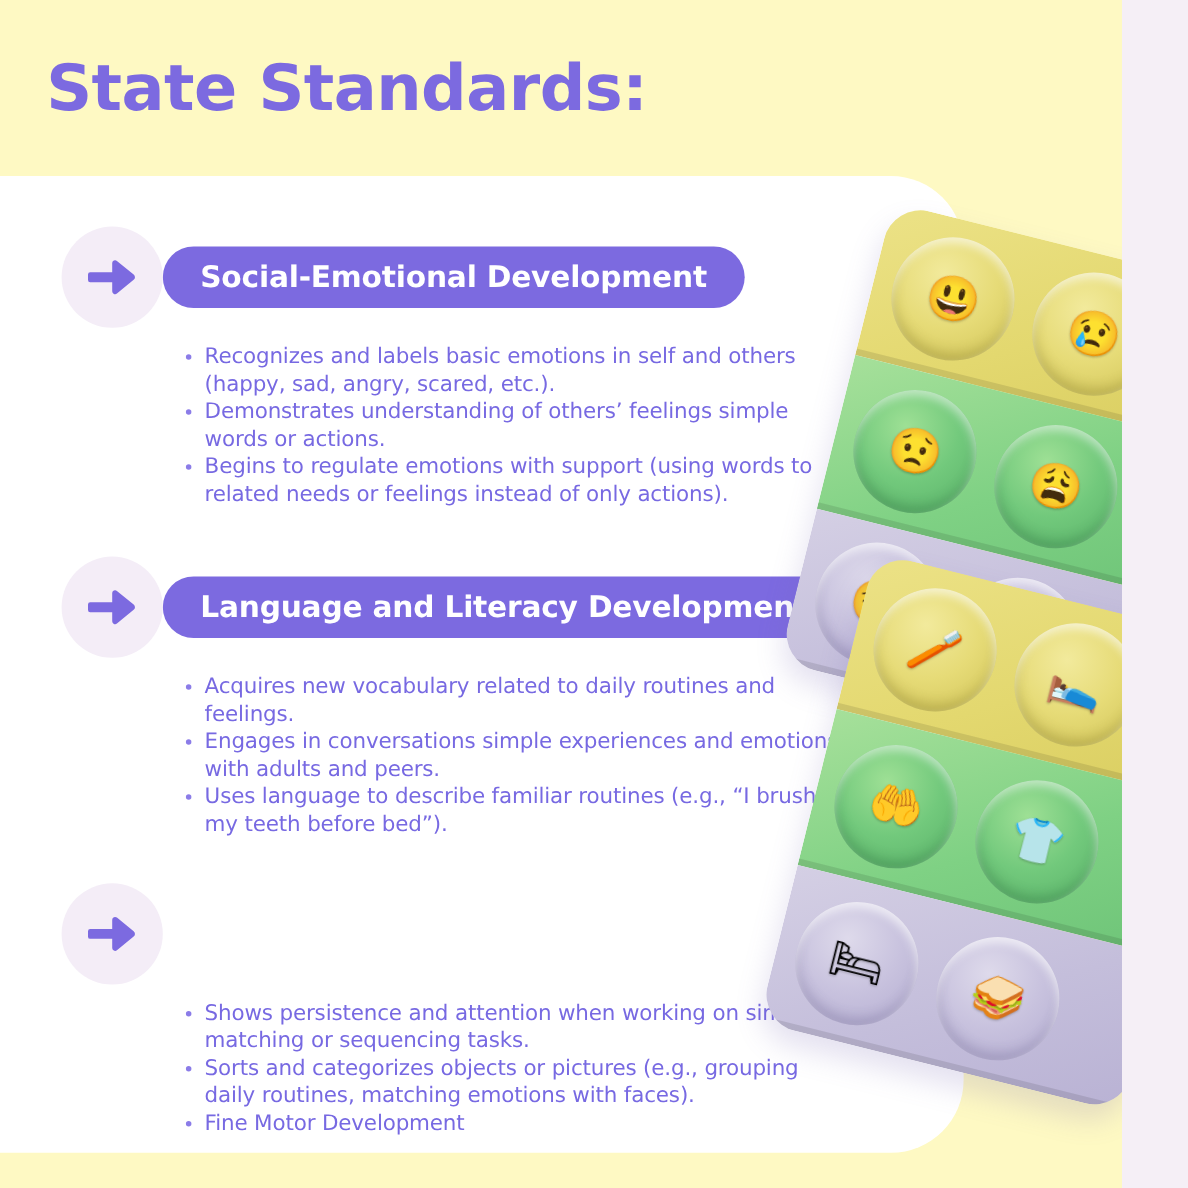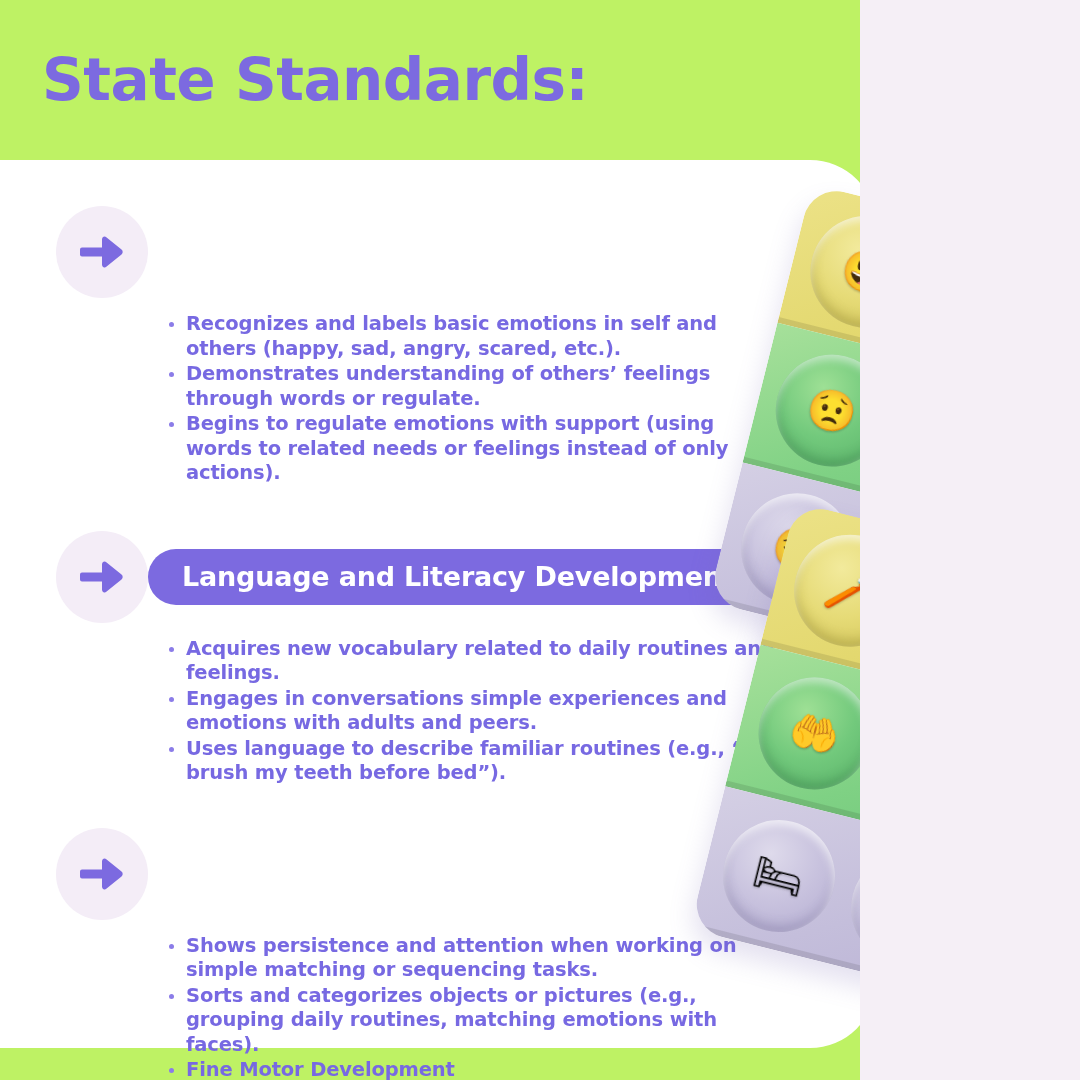--- a/index.html
+++ b/index.html
@@ -12,23 +12,23 @@
 
   body {
     font-family: "Liberation Sans", sans-serif;
     background: #f5eff6;
     position: relative;
   }
 
   #page {
     position: absolute;
     inset: 0;
-    width: 860px;
+    width: 1020px;
     height: 1080px;
-    background: #bef264;
+    background: #fef9c3;
     overflow: hidden;
   }
 
   
   .title-bar {
     position: absolute;
     left: 0; top: 0;
     width: 1080px;
     height: 160px;
     display: flex;
@@ -110,21 +110,21 @@
     width: 610px;
     list-style: none;
   }
   .bullets li {
     position: relative;
     padding-left: 19px;
     margin-bottom: 1px;
     color: #7769e2;
     font-size: 19.5px;
     line-height: 24.5px;
-    font-weight: 700;
+    font-weight: 400;
     letter-spacing: -0.15px;
     font-family: "DejaVu Sans", sans-serif;
   }
   .bullets li::before {
     content: "";
     position: absolute;
     left: 2px;
     top: 10px;
     width: 5px;
     height: 5px;
@@ -228,24 +228,27 @@
 
   <div class="sections">
 
     <div class="section sec-0">
       <div class="section-header">
         <div class="arrow-badge">
           <svg width="44" height="36" viewBox="0 0 44 36" aria-hidden="true">
             <path d="M2 13.5 h20 V5.2 a2.6 2.6 0 0 1 4.3-2L41.5 15.6 a3 3 0 0 1 0 4.8 L26.3 32.8 a2.6 2.6 0 0 1-4.3-2 V22.5 H2 a2 2 0 0 1-2-2 v-5 a2 2 0 0 1 2-2 z" fill="#7c6ae0"></path>
           </svg>
         </div>
+        <div class="header-pill">
+          <span class="label">Social-Emotional Development</span>
+        </div>
       </div>
       <ul class="bullets">
         <li>Recognizes and labels basic emotions in self and others (happy, sad, angry, scared, etc.).</li>
-        <li>Demonstrates understanding of others’ feelings through words or regulate.</li>
+        <li>Demonstrates understanding of others’ feelings simple words or actions.</li>
         <li>Begins to regulate emotions with support (using words to related needs or feelings instead of only actions).</li>
       </ul>
     </div>
 
     <div class="section sec-1">
       <div class="section-header">
         <div class="arrow-badge">
           <svg width="44" height="36" viewBox="0 0 44 36" aria-hidden="true">
             <path d="M2 13.5 h20 V5.2 a2.6 2.6 0 0 1 4.3-2L41.5 15.6 a3 3 0 0 1 0 4.8 L26.3 32.8 a2.6 2.6 0 0 1-4.3-2 V22.5 H2 a2 2 0 0 1-2-2 v-5 a2 2 0 0 1 2-2 z" fill="#7c6ae0"></path>
           </svg>

